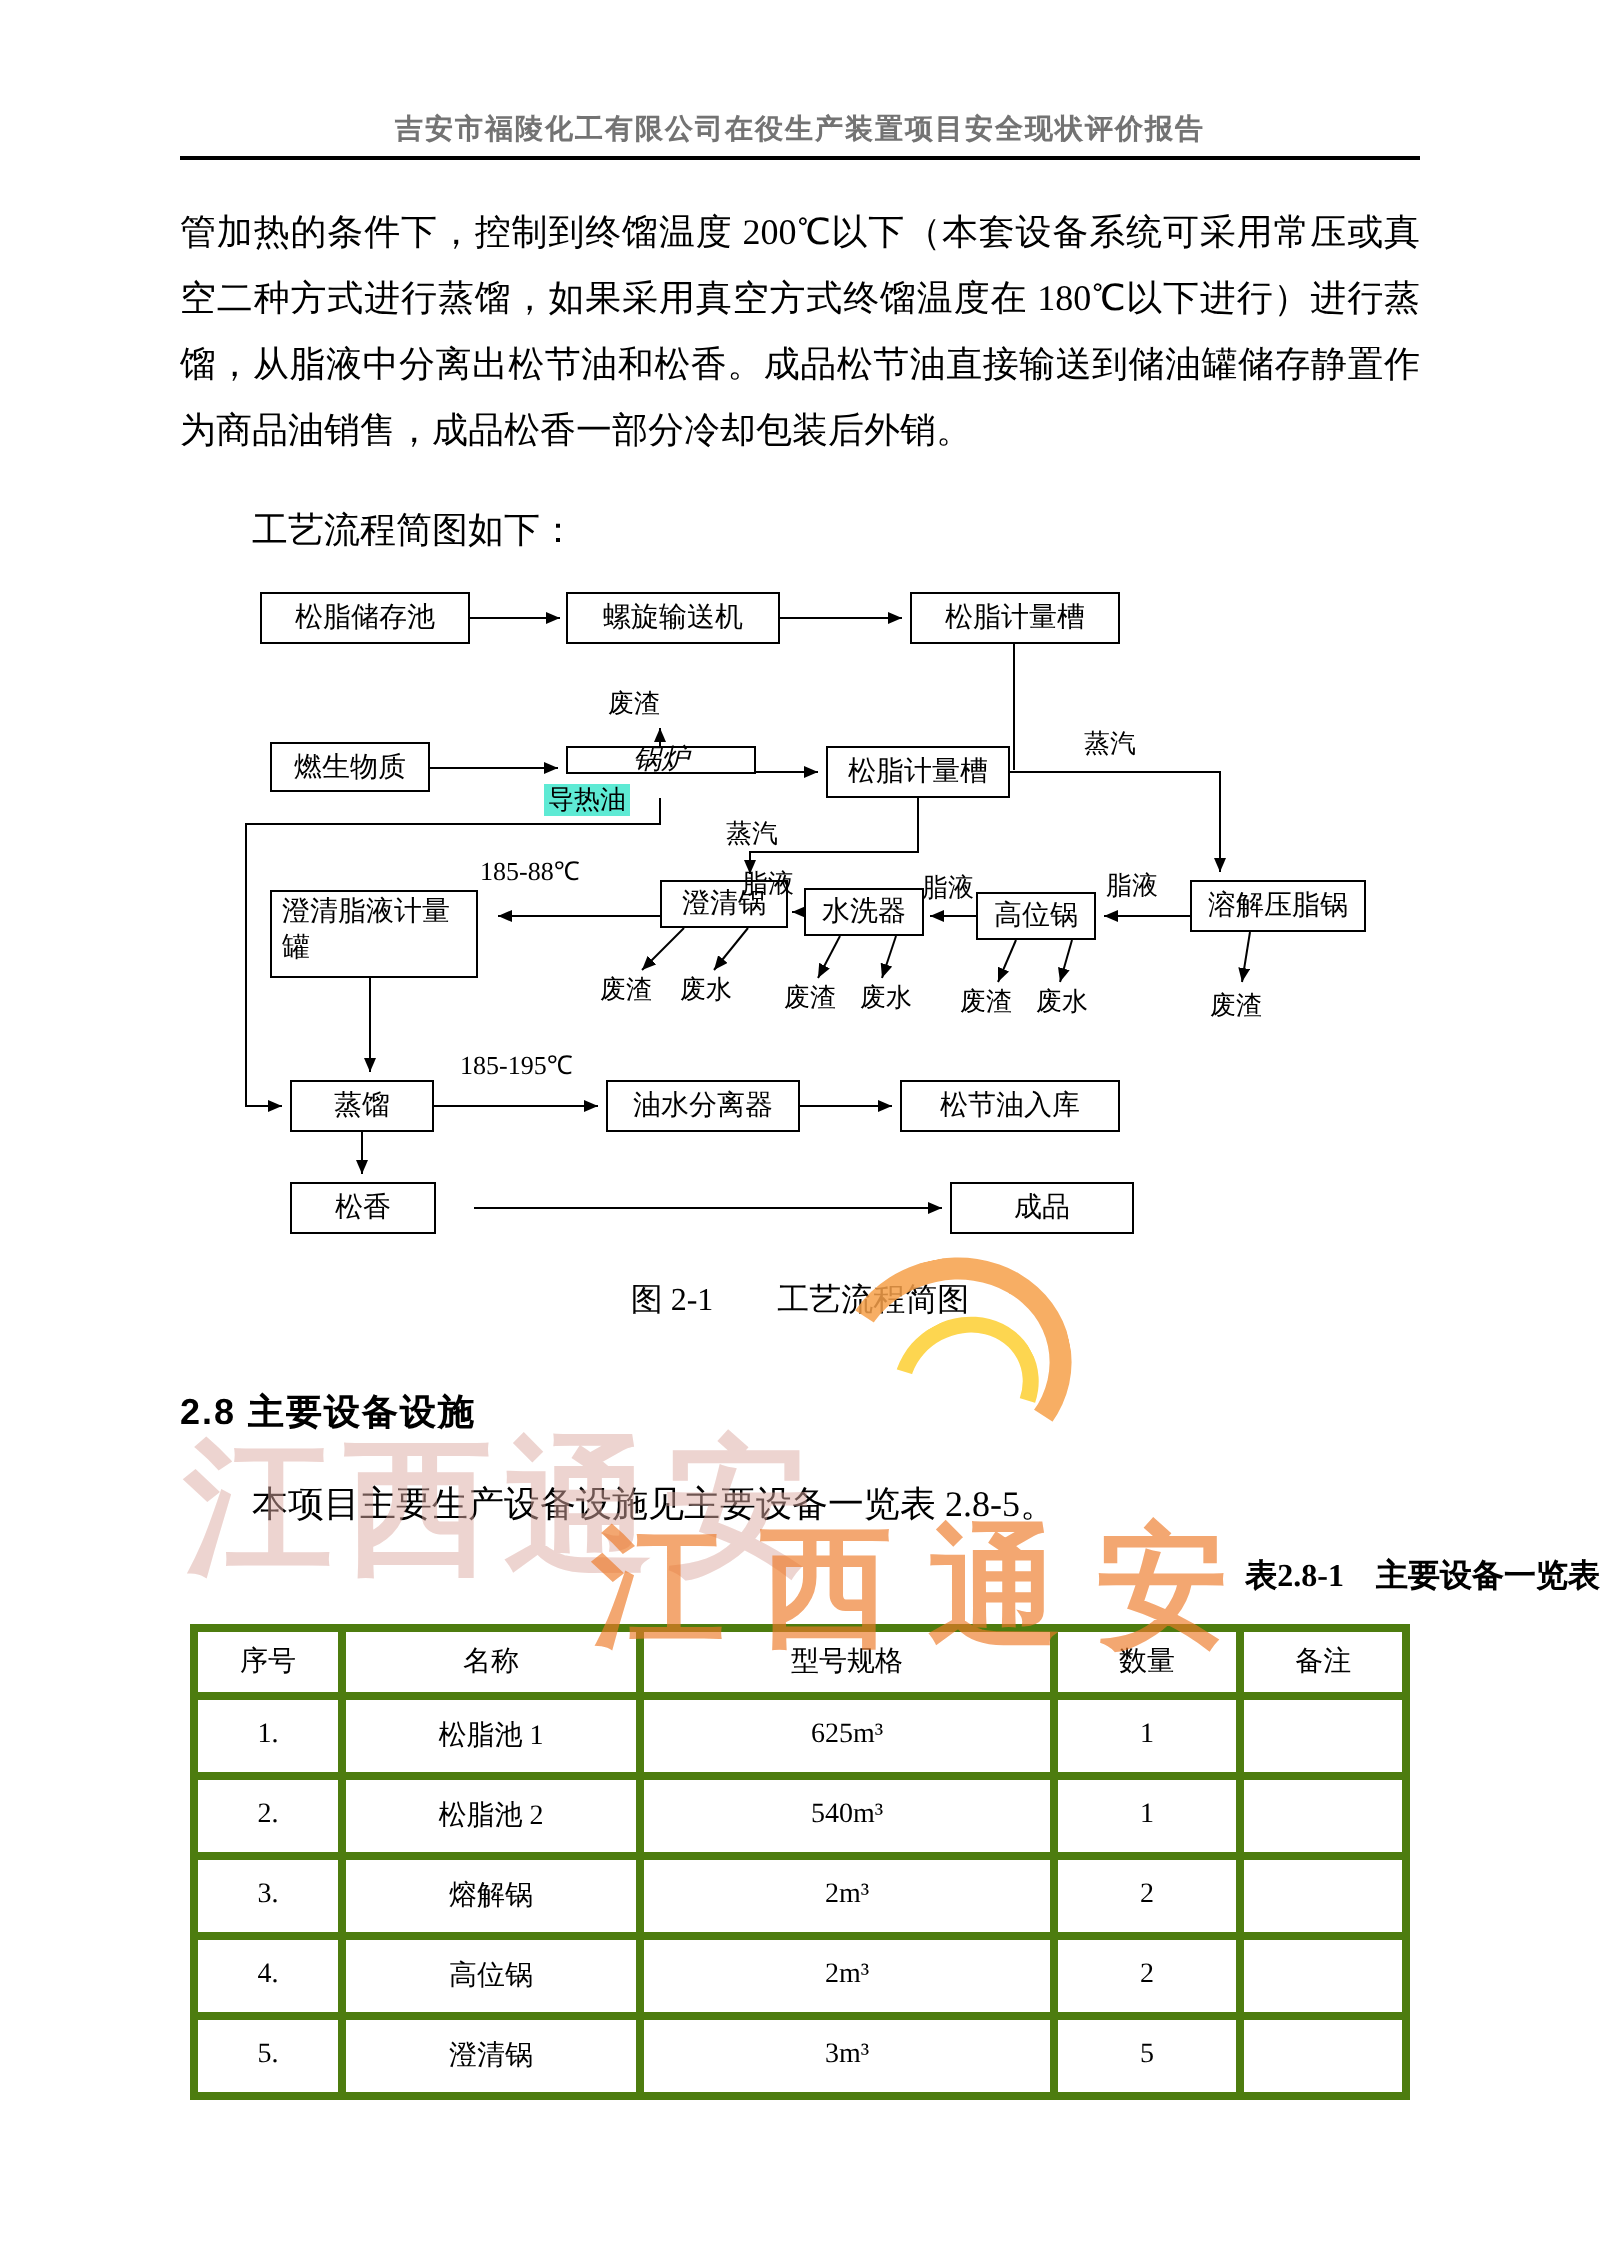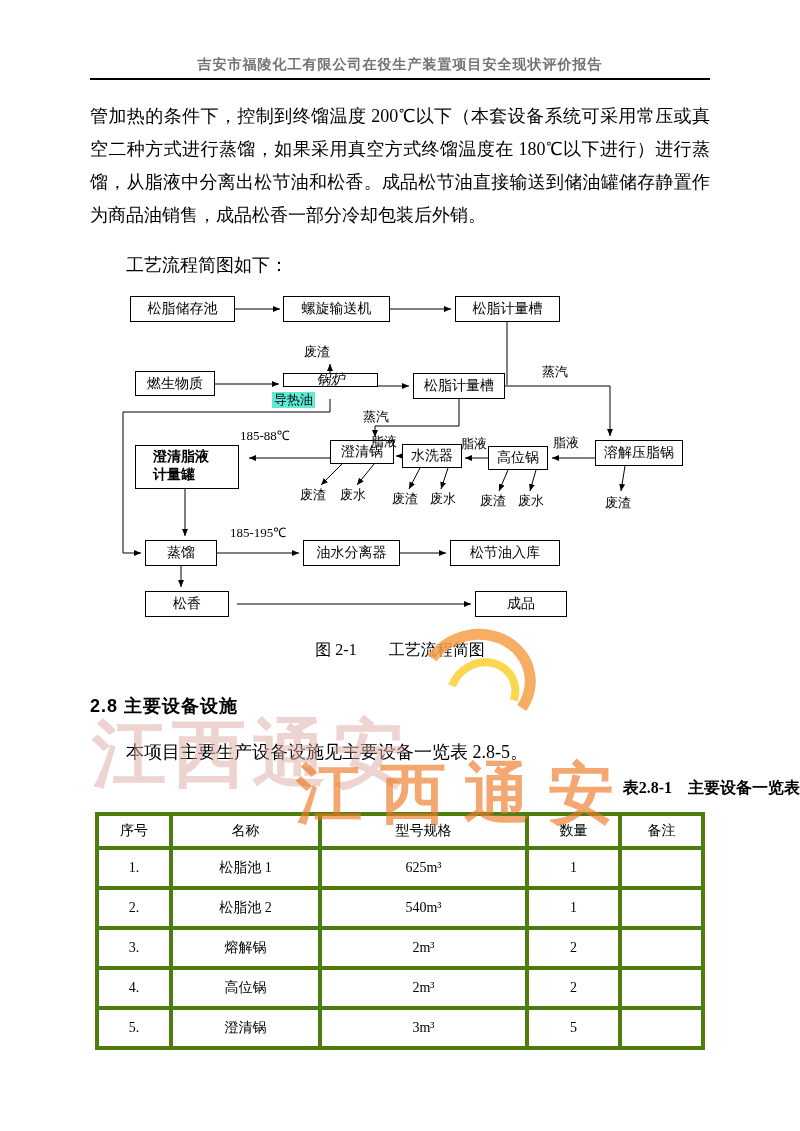--- a/index.html
+++ b/index.html
@@ -46,21 +46,21 @@
     font-family:"Liberation Serif",serif;
   }
   .diagram svg{position:absolute;left:0;top:0;}
   .fc-node{
     position:absolute;box-sizing:border-box;border:1px solid #000;
     background:#fff;display:flex;align-items:center;justify-content:center;
     font-size:14px;white-space:nowrap;
   }
   .fc-node.multiline{
     display:block;white-space:normal;text-align:left;
-    padding:2px 17px;line-height:18px;font-weight:bold;
+    padding:2px 5px;line-height:18px;
   }
   .fc-label{
     position:absolute;font-size:13px;white-space:nowrap;line-height:16px;
   }
   .fc-label.onwhite{background:#5eead4;padding:0 2px;}
   
   .equip-table{
     position:absolute;top:812px;left:95px;width:610px;
     border-collapse:collapse;font-size:14px;
   }
@@ -153,21 +153,21 @@
     <div class="fc-node" style="left:193px;top:85px;width:95px;height:14px;font-style:italic;">锅炉</div>
     <div class="fc-node" style="left:323px;top:85px;width:92px;height:26px;">松脂计量槽</div>
     <div class="fc-node" style="left:505px;top:152px;width:88px;height:26px;">溶解压脂锅</div>
     <div class="fc-node" style="left:398px;top:158px;width:60px;height:24px;">高位锅</div>
     <div class="fc-node" style="left:312px;top:156px;width:60px;height:24px;">水洗器</div>
     <div class="fc-node" style="left:240px;top:152px;width:64px;height:24px;">澄清锅</div>
     <div class="fc-node multiline" style="left:45px;top:157px;width:104px;height:44px;">澄清脂液计量罐</div>
     <div class="fc-node" style="left:55px;top:252px;width:72px;height:26px;">蒸馏</div>
     <div class="fc-node" style="left:213px;top:252px;width:97px;height:26px;">油水分离器</div>
     <div class="fc-node" style="left:360px;top:252px;width:110px;height:26px;">松节油入库</div>
-    <div class="fc-node" style="left:55px;top:303px;width:84px;height:26px;">松香</div>
+    <div class="fc-node" style="left:55px;top:303px;width:73px;height:26px;">松香</div>
     <div class="fc-node" style="left:385px;top:303px;width:92px;height:26px;">成品</div>
 
     <div class="fc-label" style="left:214px;top:56px;">废渣</div>
     <div class="fc-label" style="left:452px;top:76px;">蒸汽</div>
     <div class="fc-label onwhite" style="left:182px;top:104px;">导热油</div>
     <div class="fc-label" style="left:273px;top:121px;">蒸汽</div>
     <div class="fc-label" style="left:150px;top:140px;">185-88℃</div>
     <div class="fc-label" style="left:281px;top:146px;">脂液</div>
     <div class="fc-label" style="left:371px;top:148px;">脂液</div>
     <div class="fc-label" style="left:463px;top:147px;">脂液</div>

